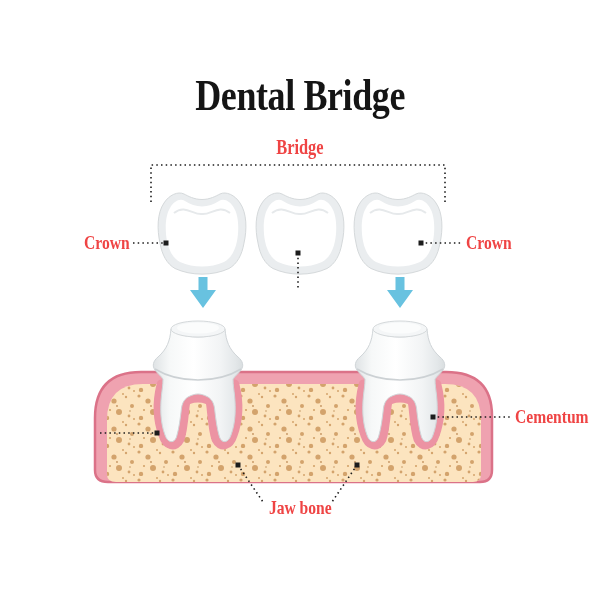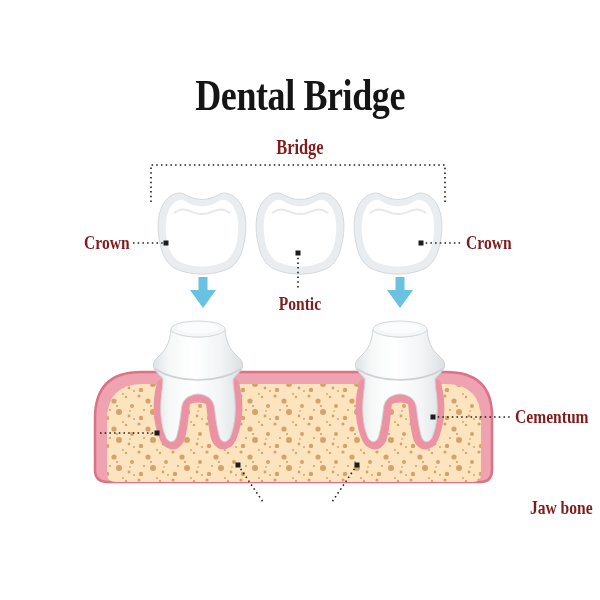--- a/index.html
+++ b/index.html
@@ -1,35 +1,35 @@
 <!DOCTYPE html>
 <html style="--arrow_blue: #68c2e0; --gum_pink: #efa2b0; --gum_outline: #db7288; --ligament_pink: #ec93a3; --bone_beige: #fce4bf; --bone_speckle: #cf9c63; --bone_speckle_dark: #b9854e; --tooth_white: #ffffff; --tooth_shade: #eaedef; --tooth_line: #d5d9db; --leader_black: #1c1c1c; --text: #141414;"><head>
 <meta charset="utf-8">
 <style>
   html,body{margin:0;padding:0;background:#fff;}
   #stage{position:relative;width:600px;height:600px;background:#ffffff;overflow:hidden;
          font-family:Liberation Serif, serif;color:#141414;}
   #art{position:absolute;left:0;top:0;}
-  .lbl{position:absolute;font-weight:bold;font-size:19px;line-height:21px;white-space:nowrap;color:#7f1d1d;}
+  .lbl{position:absolute;font-weight:bold;font-size:19px;line-height:21px;white-space:nowrap;color:#ef4444;}
   .lbl .t{display:inline-block;transform:scaleX(.82);}
   .o-right .t{transform-origin:right center;}
   .o-left .t{transform-origin:left center;}
   .o-center .t{transform-origin:center center;}
   .centered{left:0;right:0;text-align:center;}
   #title{position:absolute;top:70px;left:0;right:0;text-align:center;
          font-weight:bold;font-size:45px;line-height:50px;letter-spacing:-.5px;color:#151515;}
   #title .t{display:inline-block;transform:scaleX(.80);transform-origin:center center;}
   #bridge-label{top:137px;font-size:20px;}
   #crown-left-label{right:470px;top:232px;text-align:right;}
   #crown-right-label{left:466px;top:232px;}
   #pontic-label{top:293px;}
   #periodontal-label{left:15px;top:421px;}
   #periodontal-label span{display:block;}
   #cementum-label{left:515px;top:406px;}
-  #jawbone-label{top:497px;text-align:right;}
+  #jawbone-label{top:497px;}
 </style>
 </head>
 <body>
 
 <div id="stage">
 
   <svg id="art" width="600" height="600" viewBox="0 0 600 600">
     <defs>
       <linearGradient id="toothGrad" x1="0" y1="0" x2="1" y2="0">
         <stop offset="0" stop-color="#dfe3e5"></stop>
@@ -159,23 +159,20 @@
   </div>
 
   <div id="crown-left-label" class="lbl o-right">
     <span class="t">Crown</span>
   </div>
 
   <div id="crown-right-label" class="lbl o-left">
     <span class="t">Crown</span>
   </div>
 
-  <div id="pontic-label" class="lbl centered o-center">
-    <span class="t">Pontic</span>
-  </div>
 
 
   <div id="cementum-label" class="lbl o-left">
     <span class="t">Cementum</span>
   </div>
 
   <div id="jawbone-label" class="lbl centered o-center">
     <span class="t">Jaw bone</span>
   </div>
 

